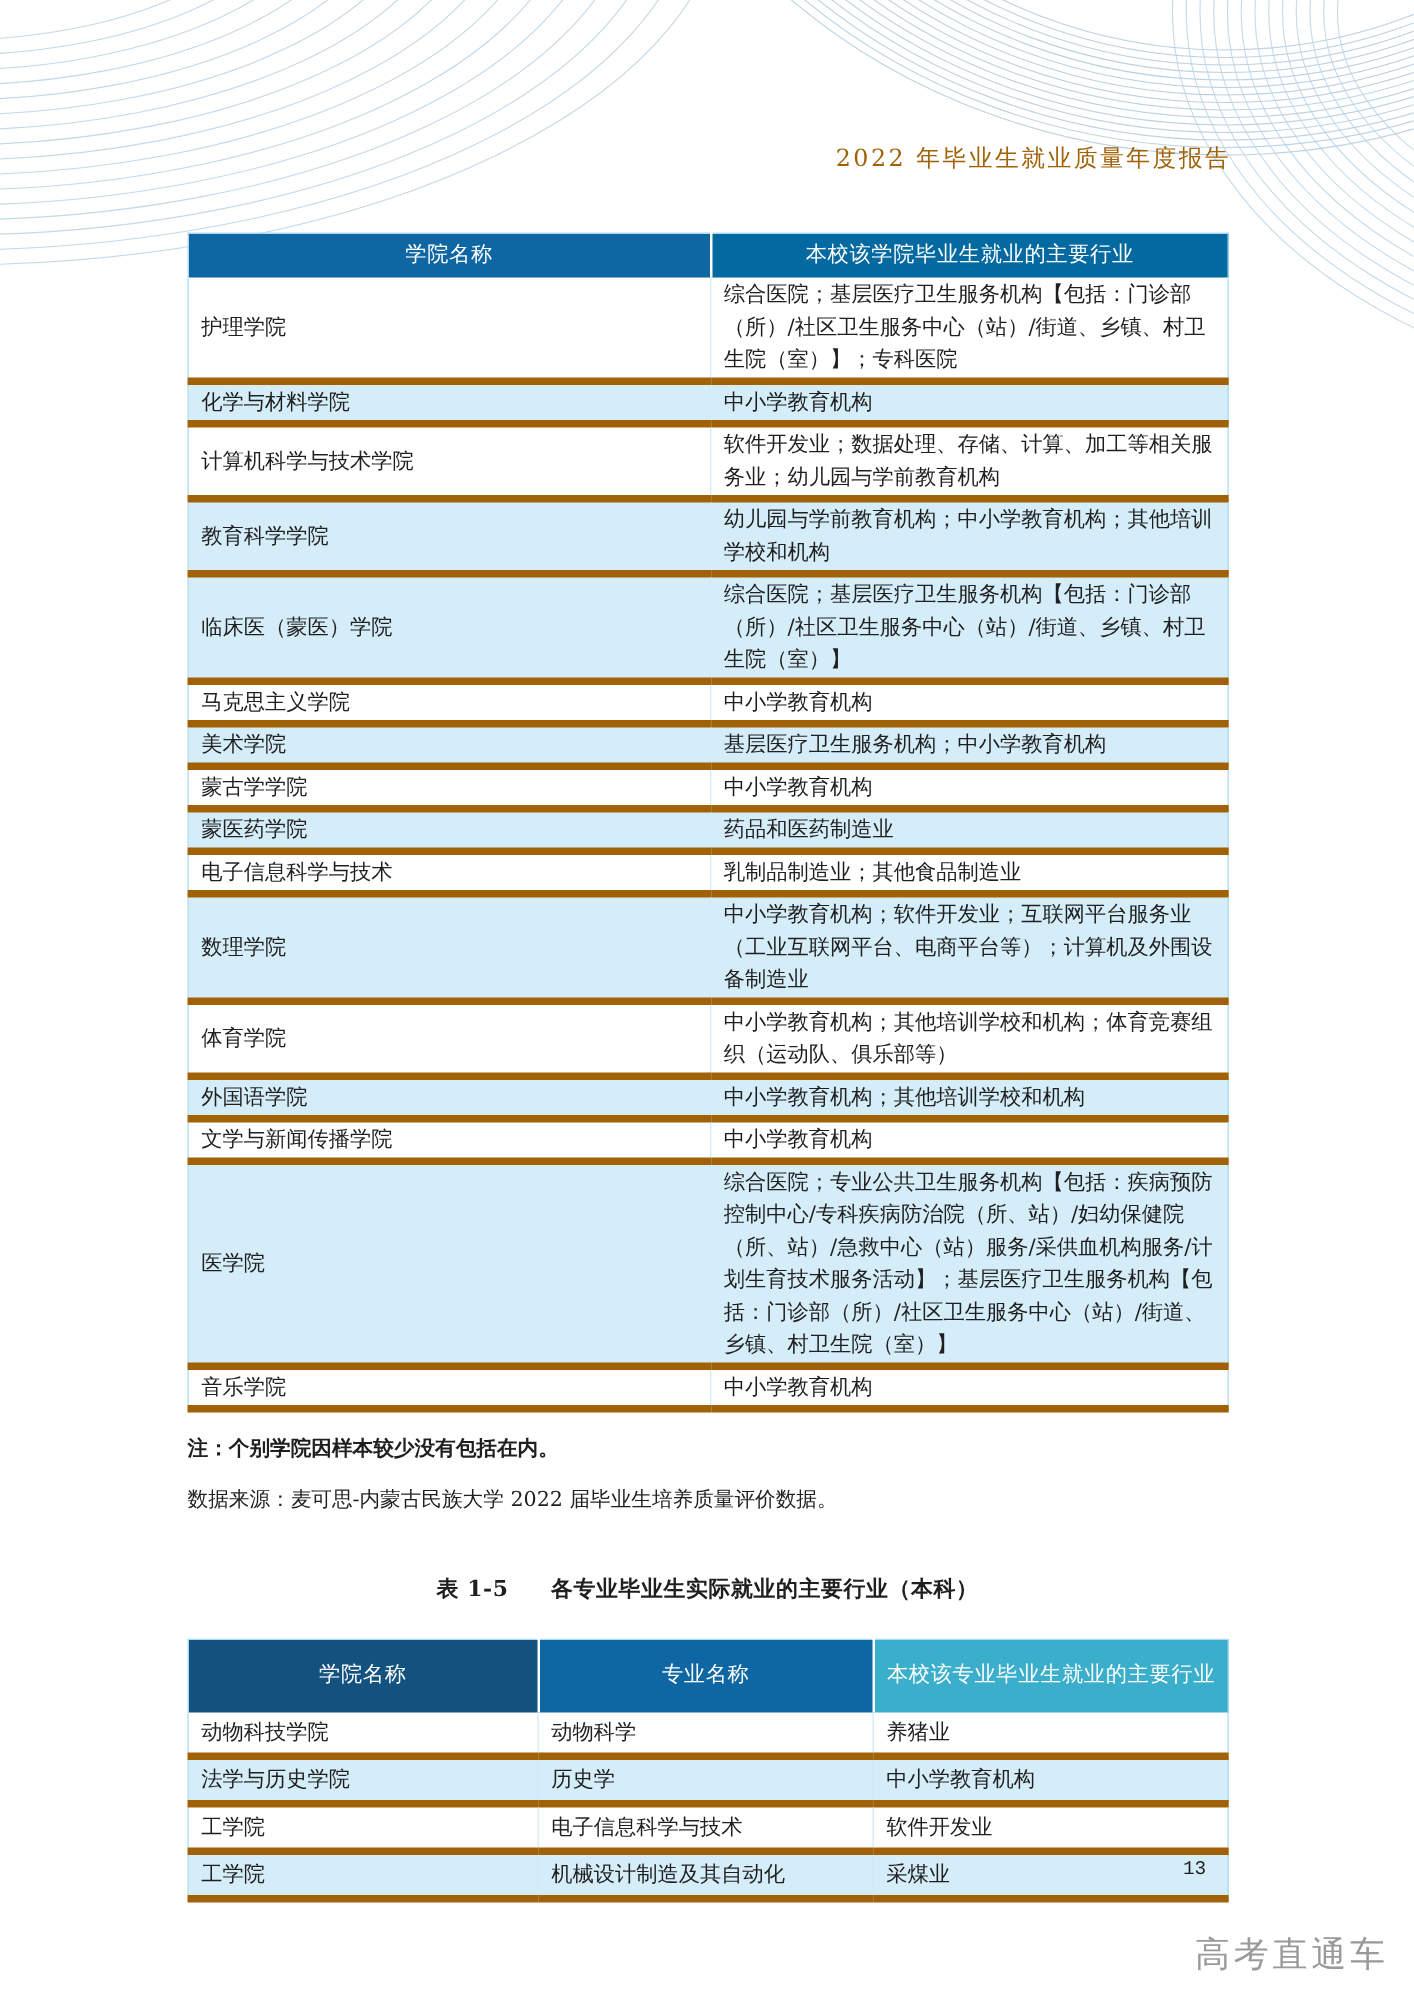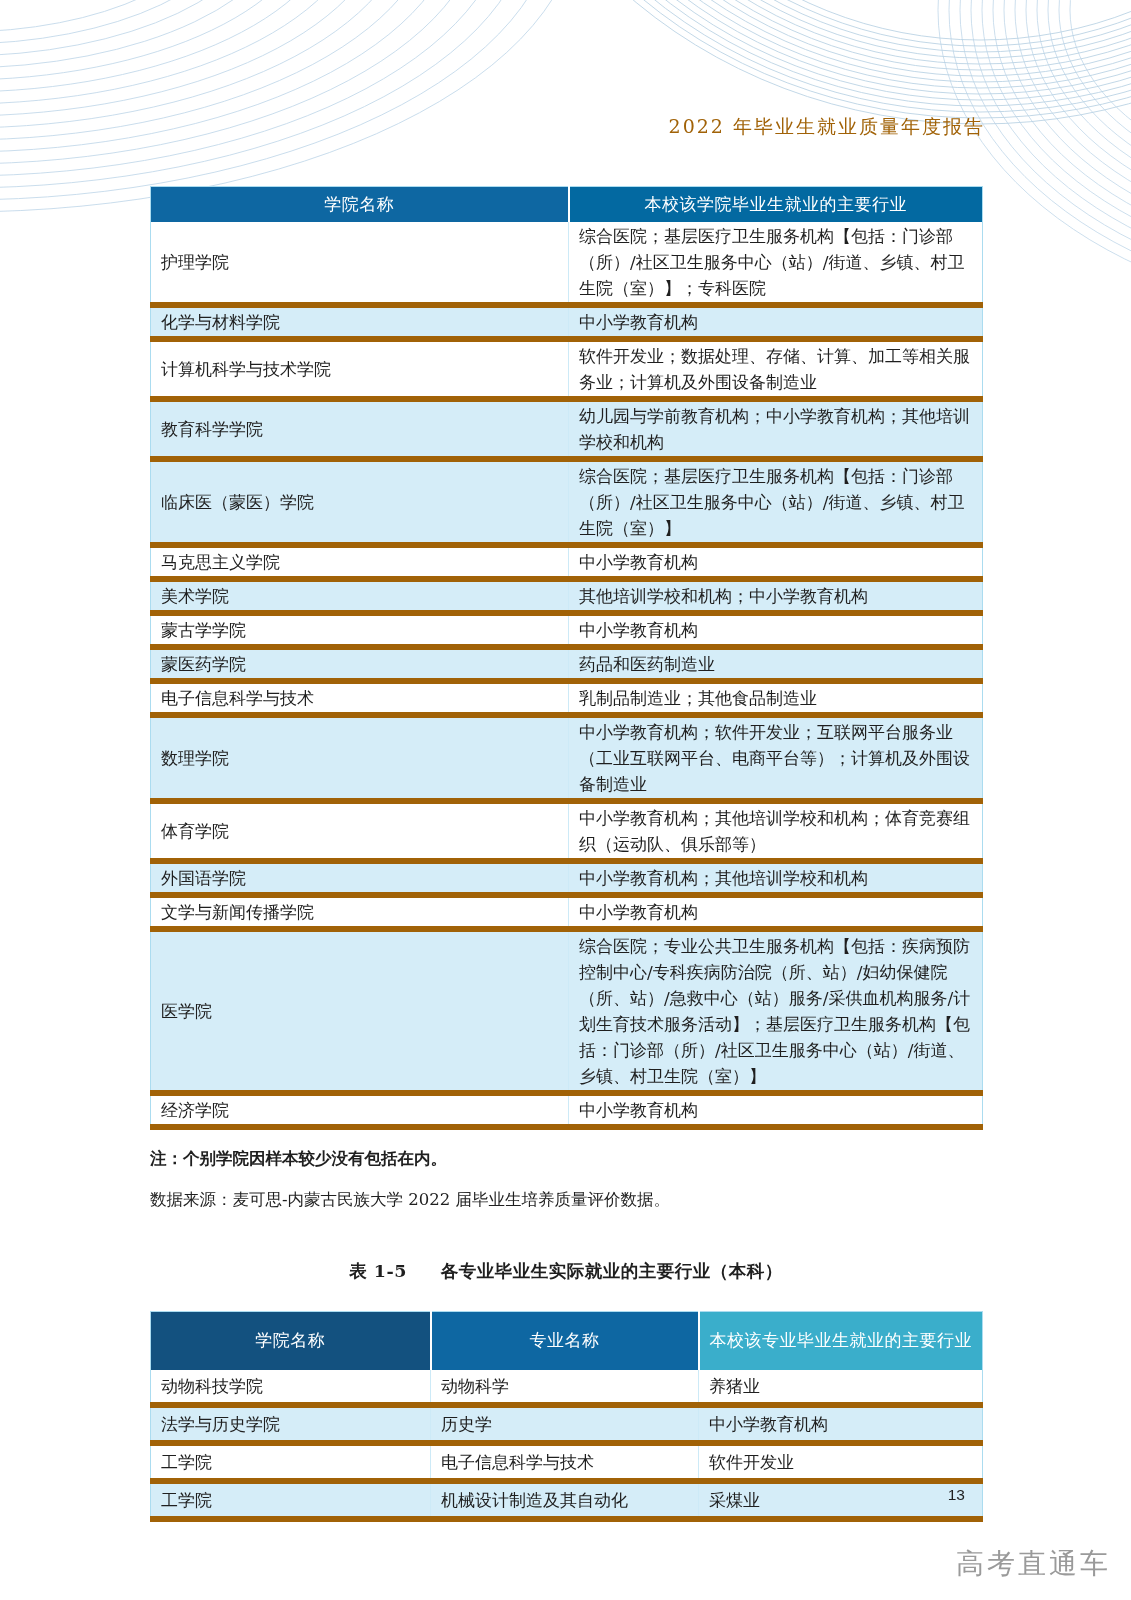--- a/index.html
+++ b/index.html
@@ -77,21 +77,21 @@
     font-weight: bold;
     font-size: 17.5px;
     letter-spacing: 0.5px;
     margin-bottom: 28px;
   }
   .table-caption .cap-label { margin-right: 34px; }
   .page-number {
     position: absolute;
     top: 1486px; right: 166px;
     font-size: 15.5px;
-    font-family: Liberation Sans, sans-serif;
+    font-family: Liberation Mono, monospace;
   }
   .watermark {
     position: absolute;
     top: 1545px; right: 20px;
     font-size: 28px;
     color: #9a9a9a;
     letter-spacing: 3px;
     font-family: "DejaVu Sans", "Liberation Sans", sans-serif;
   }
 </style>
@@ -170,37 +170,37 @@
         <tr>
           <td>护理学院</td>
           <td>综合医院；基层医疗卫生服务机构【包括：门诊部（所）/社区卫生服务中心（站）/街道、乡镇、村卫生院（室）】；专科医院</td>
         </tr>
         <tr class="alt">
           <td>化学与材料学院</td>
           <td>中小学教育机构</td>
         </tr>
         <tr>
           <td>计算机科学与技术学院</td>
-          <td>软件开发业；数据处理、存储、计算、加工等相关服务业；计算机及外围设备制造业</td>
+          <td>软件开发业；数据处理、存储、计算、加工等相关服务业；幼儿园与学前教育机构</td>
         </tr>
         <tr class="alt">
           <td>教育科学学院</td>
           <td>幼儿园与学前教育机构；中小学教育机构；其他培训学校和机构</td>
         </tr>
         <tr class="alt">
           <td>临床医（蒙医）学院</td>
           <td>综合医院；基层医疗卫生服务机构【包括：门诊部（所）/社区卫生服务中心（站）/街道、乡镇、村卫生院（室）】</td>
         </tr>
         <tr>
           <td>马克思主义学院</td>
           <td>中小学教育机构</td>
         </tr>
         <tr class="alt">
           <td>美术学院</td>
-          <td>其他培训学校和机构；中小学教育机构</td>
+          <td>基层医疗卫生服务机构；中小学教育机构</td>
         </tr>
         <tr>
           <td>蒙古学学院</td>
           <td>中小学教育机构</td>
         </tr>
         <tr class="alt">
           <td>蒙医药学院</td>
           <td>药品和医药制造业</td>
         </tr>
         <tr>
@@ -221,21 +221,21 @@
         </tr>
         <tr>
           <td>文学与新闻传播学院</td>
           <td>中小学教育机构</td>
         </tr>
         <tr class="alt">
           <td>医学院</td>
           <td>综合医院；专业公共卫生服务机构【包括：疾病预防控制中心/专科疾病防治院（所、站）/妇幼保健院（所、站）/急救中心（站）服务/采供血机构服务/计划生育技术服务活动】；基层医疗卫生服务机构【包括：门诊部（所）/社区卫生服务中心（站）/街道、乡镇、村卫生院（室）】</td>
         </tr>
         <tr>
-          <td>经济学院</td>
+          <td>音乐学院</td>
           <td>中小学教育机构</td>
         </tr>
       </tbody>
   </table>
 
   <div class="note-line">注：个别学院因样本较少没有包括在内。</div>
   <div class="source-line">数据来源：麦可思-内蒙古民族大学 2022 届毕业生培养质量评价数据。</div>
 
   <div class="table-caption">
     <span class="cap-label">表 1-5</span><span>各专业毕业生实际就业的主要行业（本科）</span>

